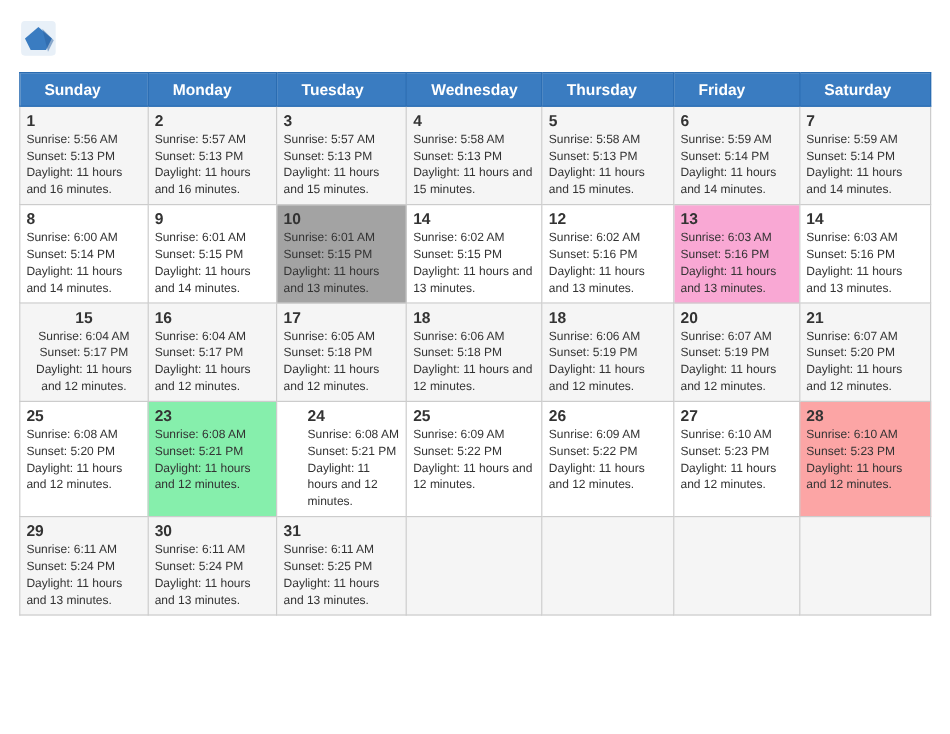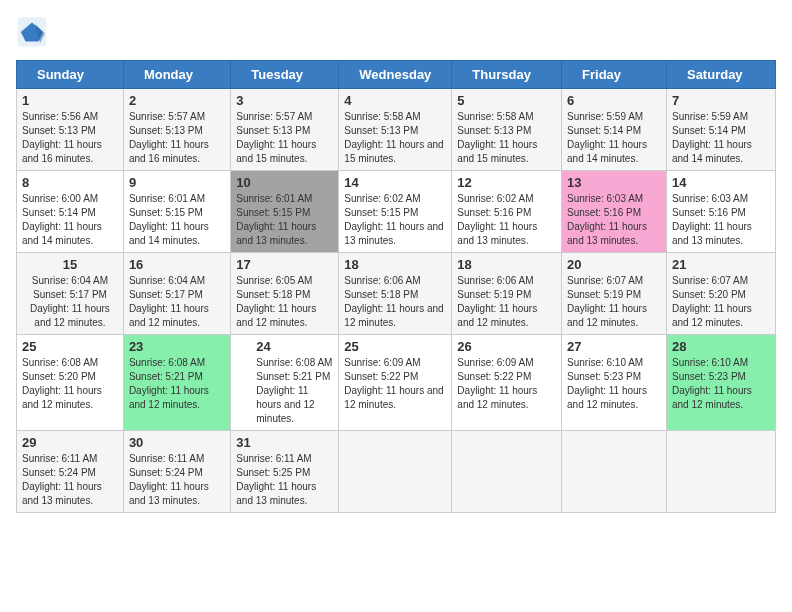--- a/index.html
+++ b/index.html
@@ -237,21 +237,21 @@
         <div class="day-info">Sunrise: 6:09 AM<br>Sunset: 5:22 PM<br>Daylight: 11 hours and 12 minutes.</div>
         </td>
         <td style="background-color: rgb(255, 255, 255);">
           <div class="day-num">26</div>
         <div class="day-info">Sunrise: 6:09 AM<br>Sunset: 5:22 PM<br>Daylight: 11 hours and 12 minutes.</div>
         </td>
         <td style="background-color: rgb(255, 255, 255);">
           <div class="day-num">27</div>
         <div class="day-info">Sunrise: 6:10 AM<br>Sunset: 5:23 PM<br>Daylight: 11 hours and 12 minutes.</div>
         </td>
-        <td style="background-color: #86efac;">
+        <td style="background-color: #fca5a5;">
           <div class="day-num">28</div>
         <div class="day-info">Sunrise: 6:10 AM<br>Sunset: 5:23 PM<br>Daylight: 11 hours and 12 minutes.</div>
         </td>
       </tr>
       <tr>
         <td style="background-color: rgb(245, 245, 245);">
           <div class="day-num">29</div>
         <div class="day-info">Sunrise: 6:11 AM<br>Sunset: 5:24 PM<br>Daylight: 11 hours and 13 minutes.</div>
         </td>
         <td style="background-color: rgb(245, 245, 245);">

